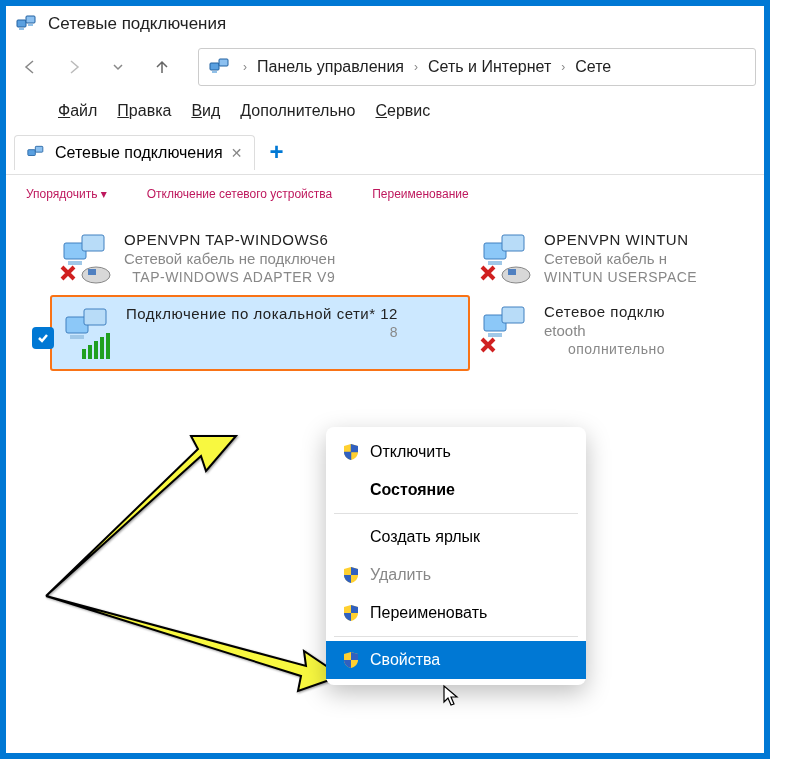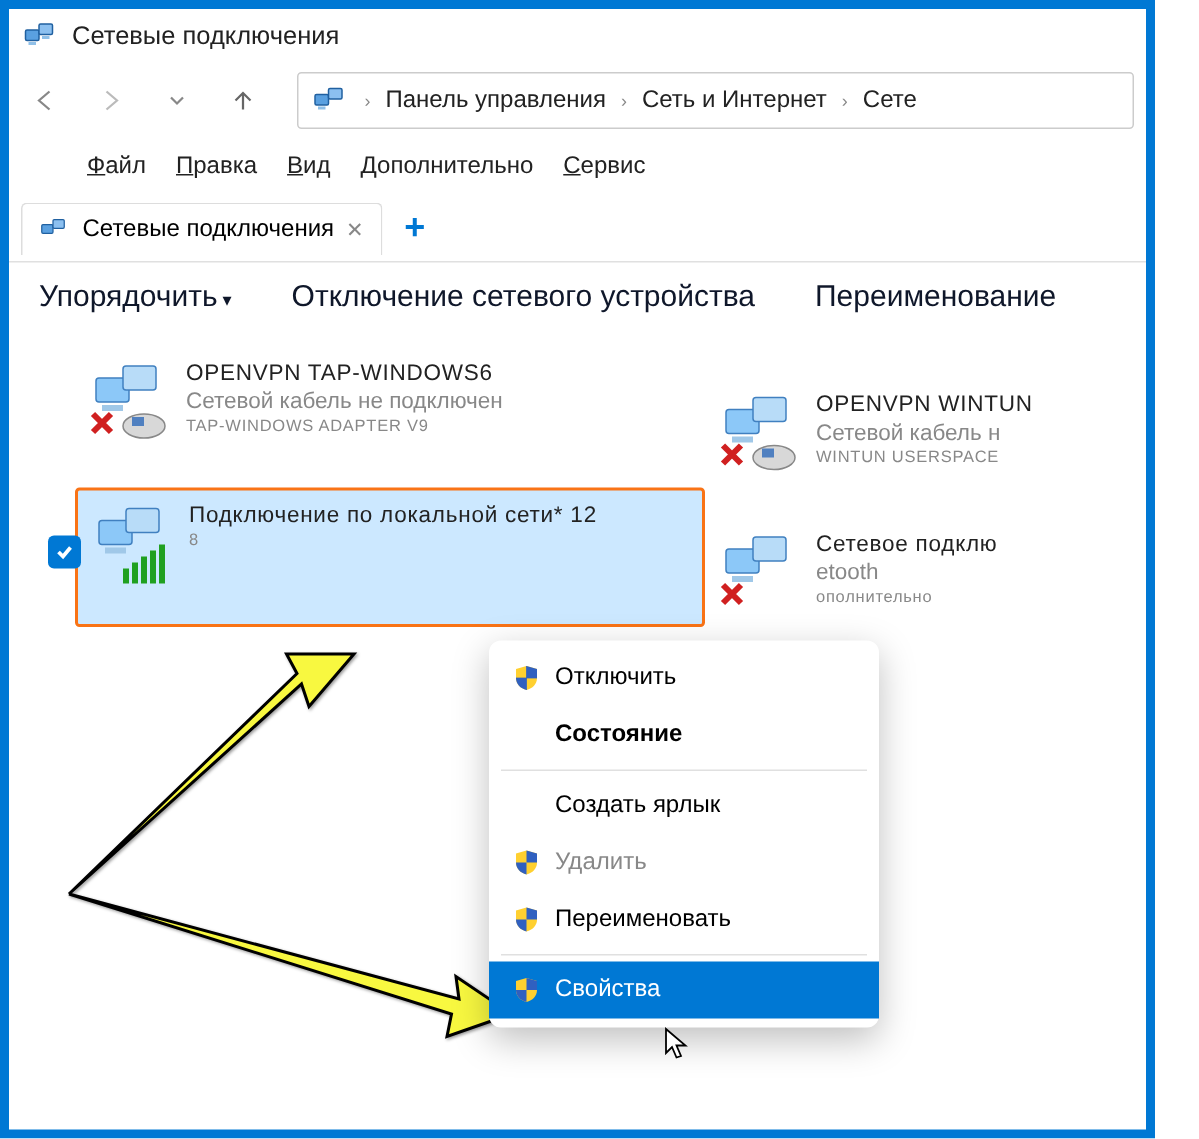--- a/index.html
+++ b/index.html
@@ -17,33 +17,33 @@
 .menubar { display: flex; gap: 4px; padding: 6px 10px; margin-left: 34px; }
 .menu-item { font-size: 16px; color: #222; padding: 4px 8px; }
 .menu-item u { text-decoration: underline; }
 .tabbar { display: flex; align-items: center; padding: 4px 8px; gap: 4px; border-bottom: 1px solid #e0e0e0; }
 .tab { display: flex; align-items: center; gap: 8px; padding: 8px 12px; border: 1px solid #ddd; border-bottom: none; border-radius: 4px 4px 0 0; background: #fff; }
 .tab-icon { width: 20px; height: 18px; }
 .tab-label { font-size: 16px; }
 .tab-close { color: #888; font-size: 14px; }
 .tab-add { color: #0078d4; font-size: 24px; font-weight: bold; padding: 4px 10px; }
 .toolbar { display: flex; align-items: center; padding: 12px 20px; gap: 40px; }
-.tool-item { font-size: 20px; color: #0f172a; }
+.tool-item { font-size: 12px; color: #be185d; }
 .tool-item.dd::after { content: ' ▾'; font-size: 12px; }
 .content { display: flex; flex-wrap: wrap; padding: 10px 44px; gap: 0; position: relative; }
 .conn-item { display: flex; align-items: flex-start; width: 420px; padding: 8px; gap: 10px; position: relative; }
-.conn-item.narrow { width: 240px; margin-top: 21px; }
+.conn-item.narrow { width: 240px; }
 .conn-item.selected { background: #cce8ff; border: 2px solid #f97316; border-radius: 3px; }
 .check { position: absolute; left: -20px; top: 30px; width: 22px; height: 22px; background: #0078d4; border-radius: 4px; display: flex; align-items: center; justify-content: center; }
 .check svg { stroke: #fff; }
 .conn-icon { width: 56px; height: 56px; position: relative; flex-shrink: 0; }
 .conn-text { display: flex; flex-direction: column; gap: 2px; }
 .conn-name { font-size: 15px; color: #222; letter-spacing: 0.5px; }
 .conn-status { font-size: 15px; color: #888; }
-.conn-adapter { font-size: 11px; color: #888; letter-spacing: 0.5px; }
+.conn-adapter { font-size: 14px; color: #888; letter-spacing: 0.5px; text-align: right; }
 .ctx-menu { position: absolute; left: 320px; top: 421px; width: 260px; background: #fff; border-radius: 8px; box-shadow: 0 8px 24px rgba(0,0,0,0.25); padding: 6px 0; z-index: 200; }
 .ctx-item { display: flex; align-items: center; padding: 10px 16px; gap: 10px; font-size: 16px; cursor: default; }
 .ctx-item.bold { font-weight: 600; }
 .ctx-item.gray { color: #888; }
 .ctx-item.selected { background: #0078d4; color: #fff; }
 .ctx-sep { height: 1px; background: #e0e0e0; margin: 4px 8px; }
 .shield { width: 18px; height: 18px; flex-shrink: 0; }
 .shield-spacer { width: 18px; height: 18px; flex-shrink: 0; }
 .arrow { position: absolute; z-index: 150; pointer-events: none; }
 .cursor { position: absolute; left: 436px; top: 678px; z-index: 250; }

